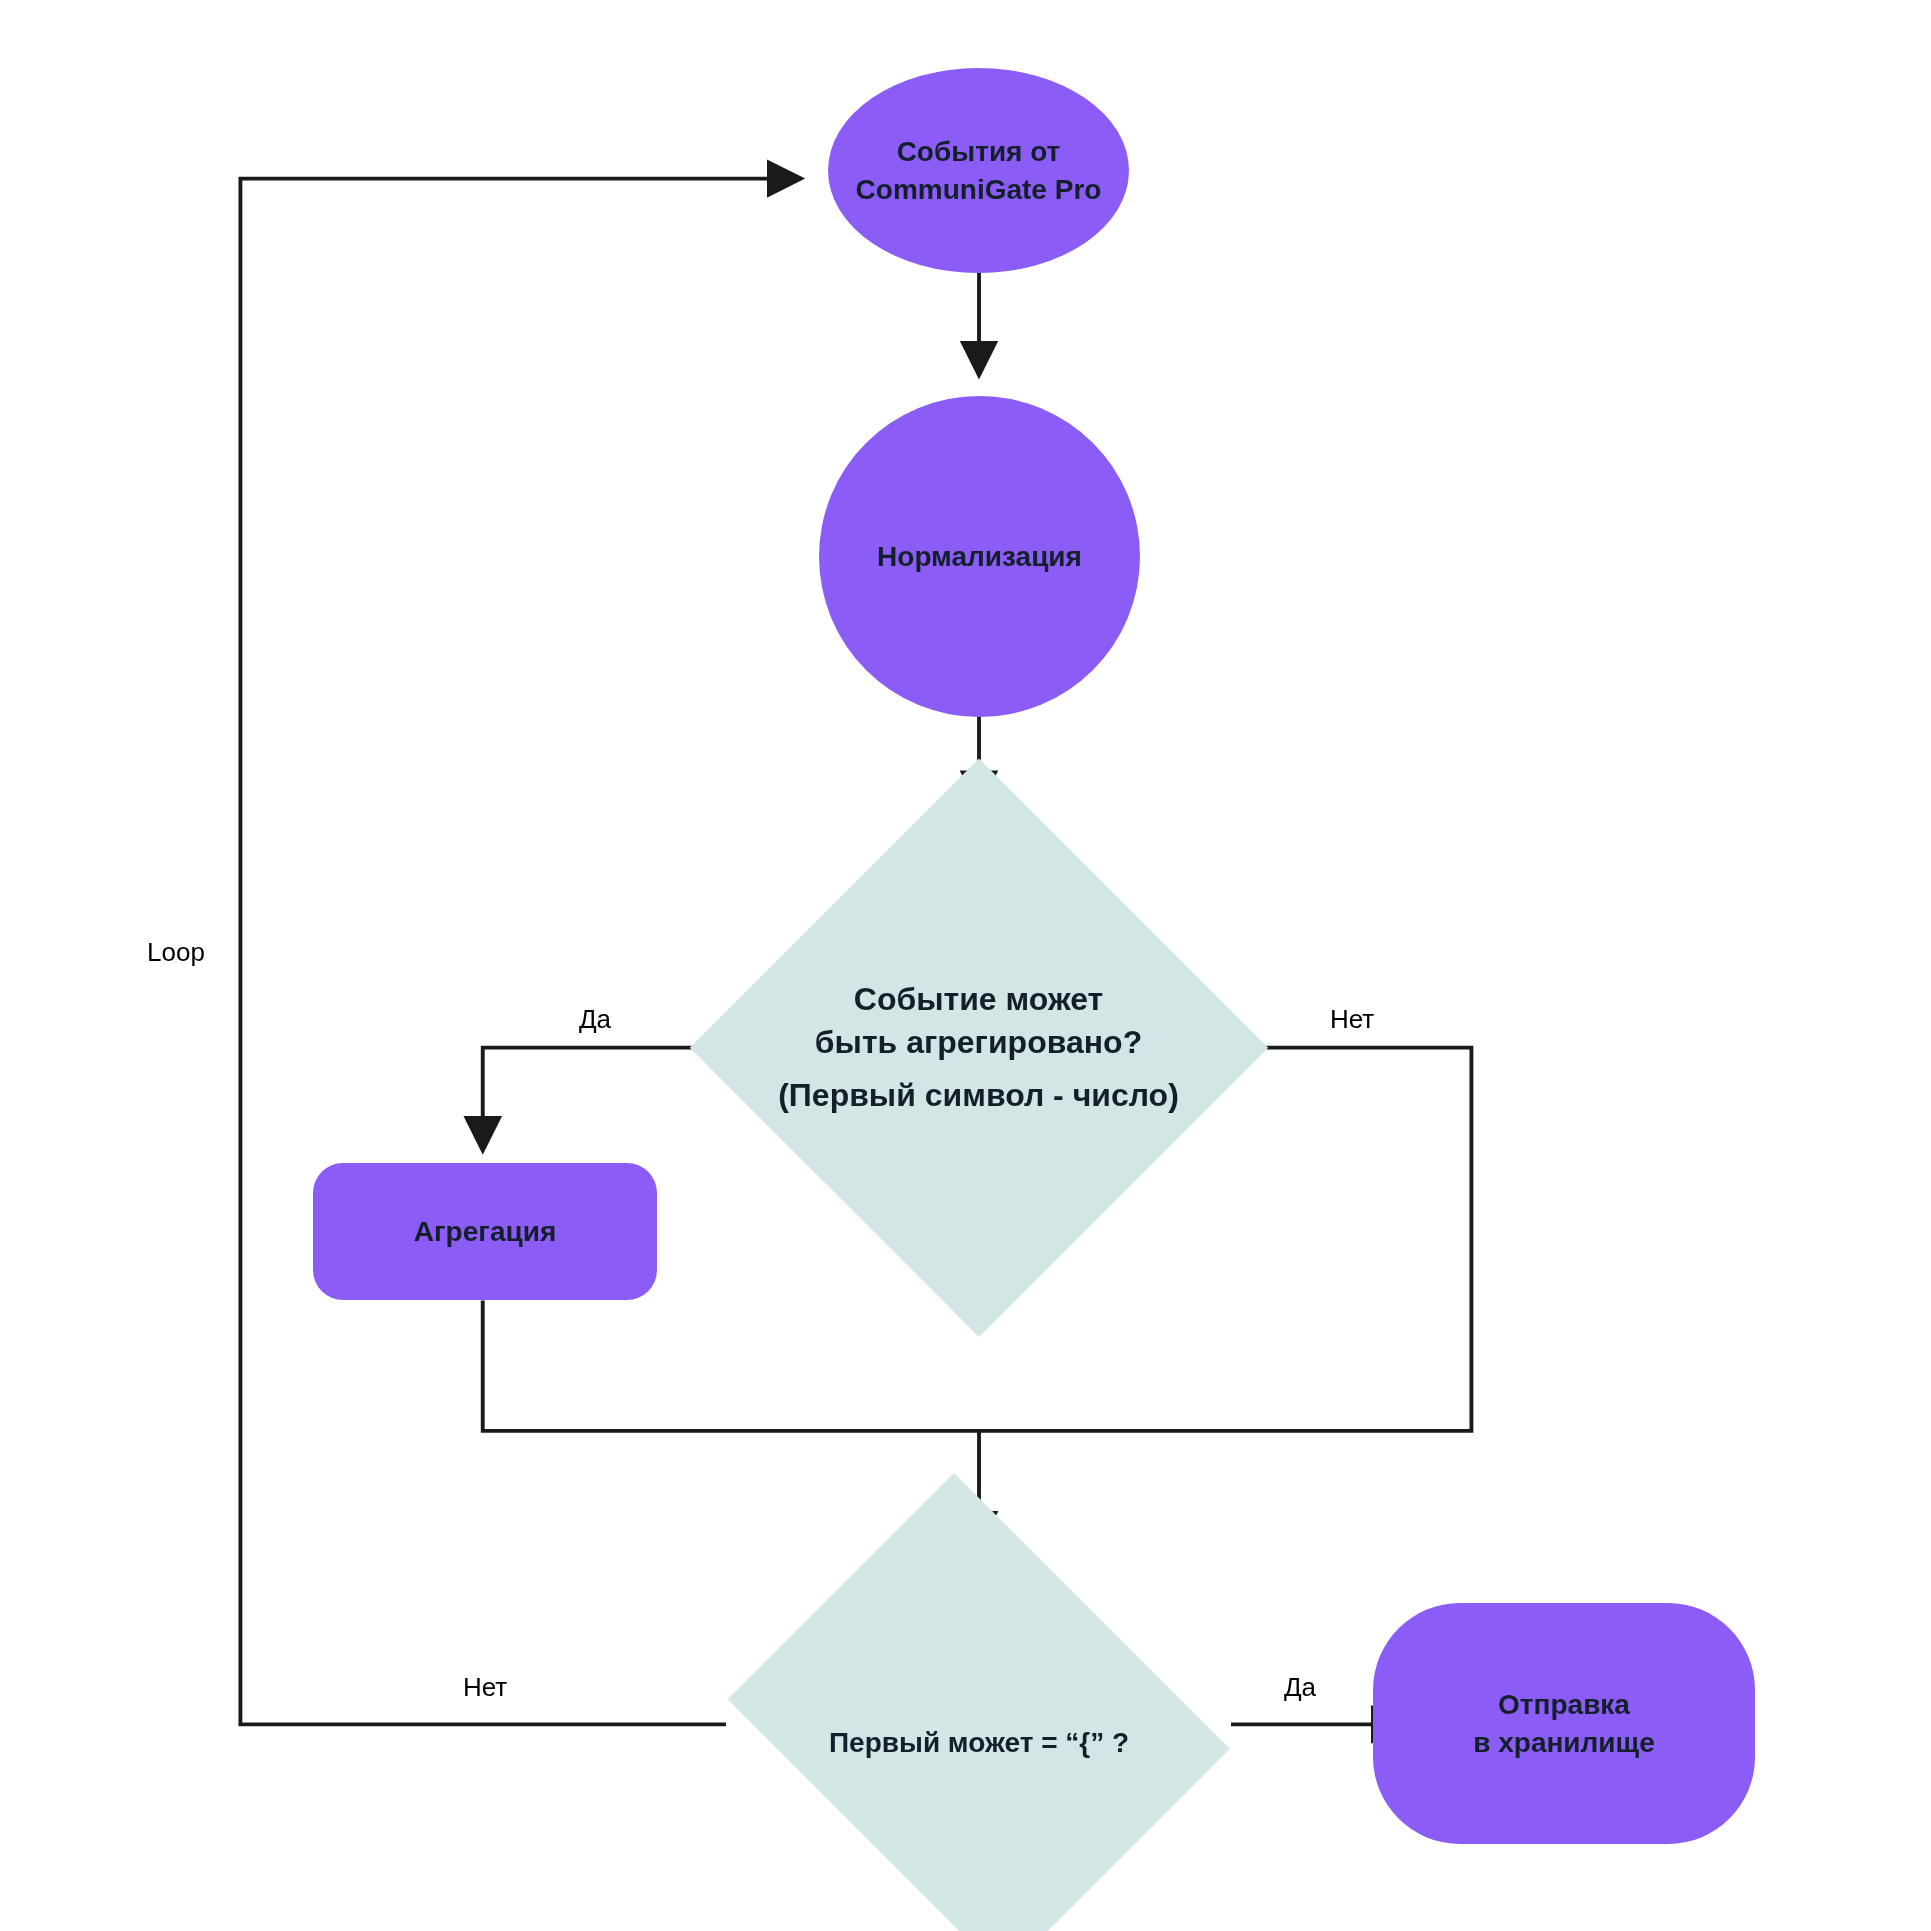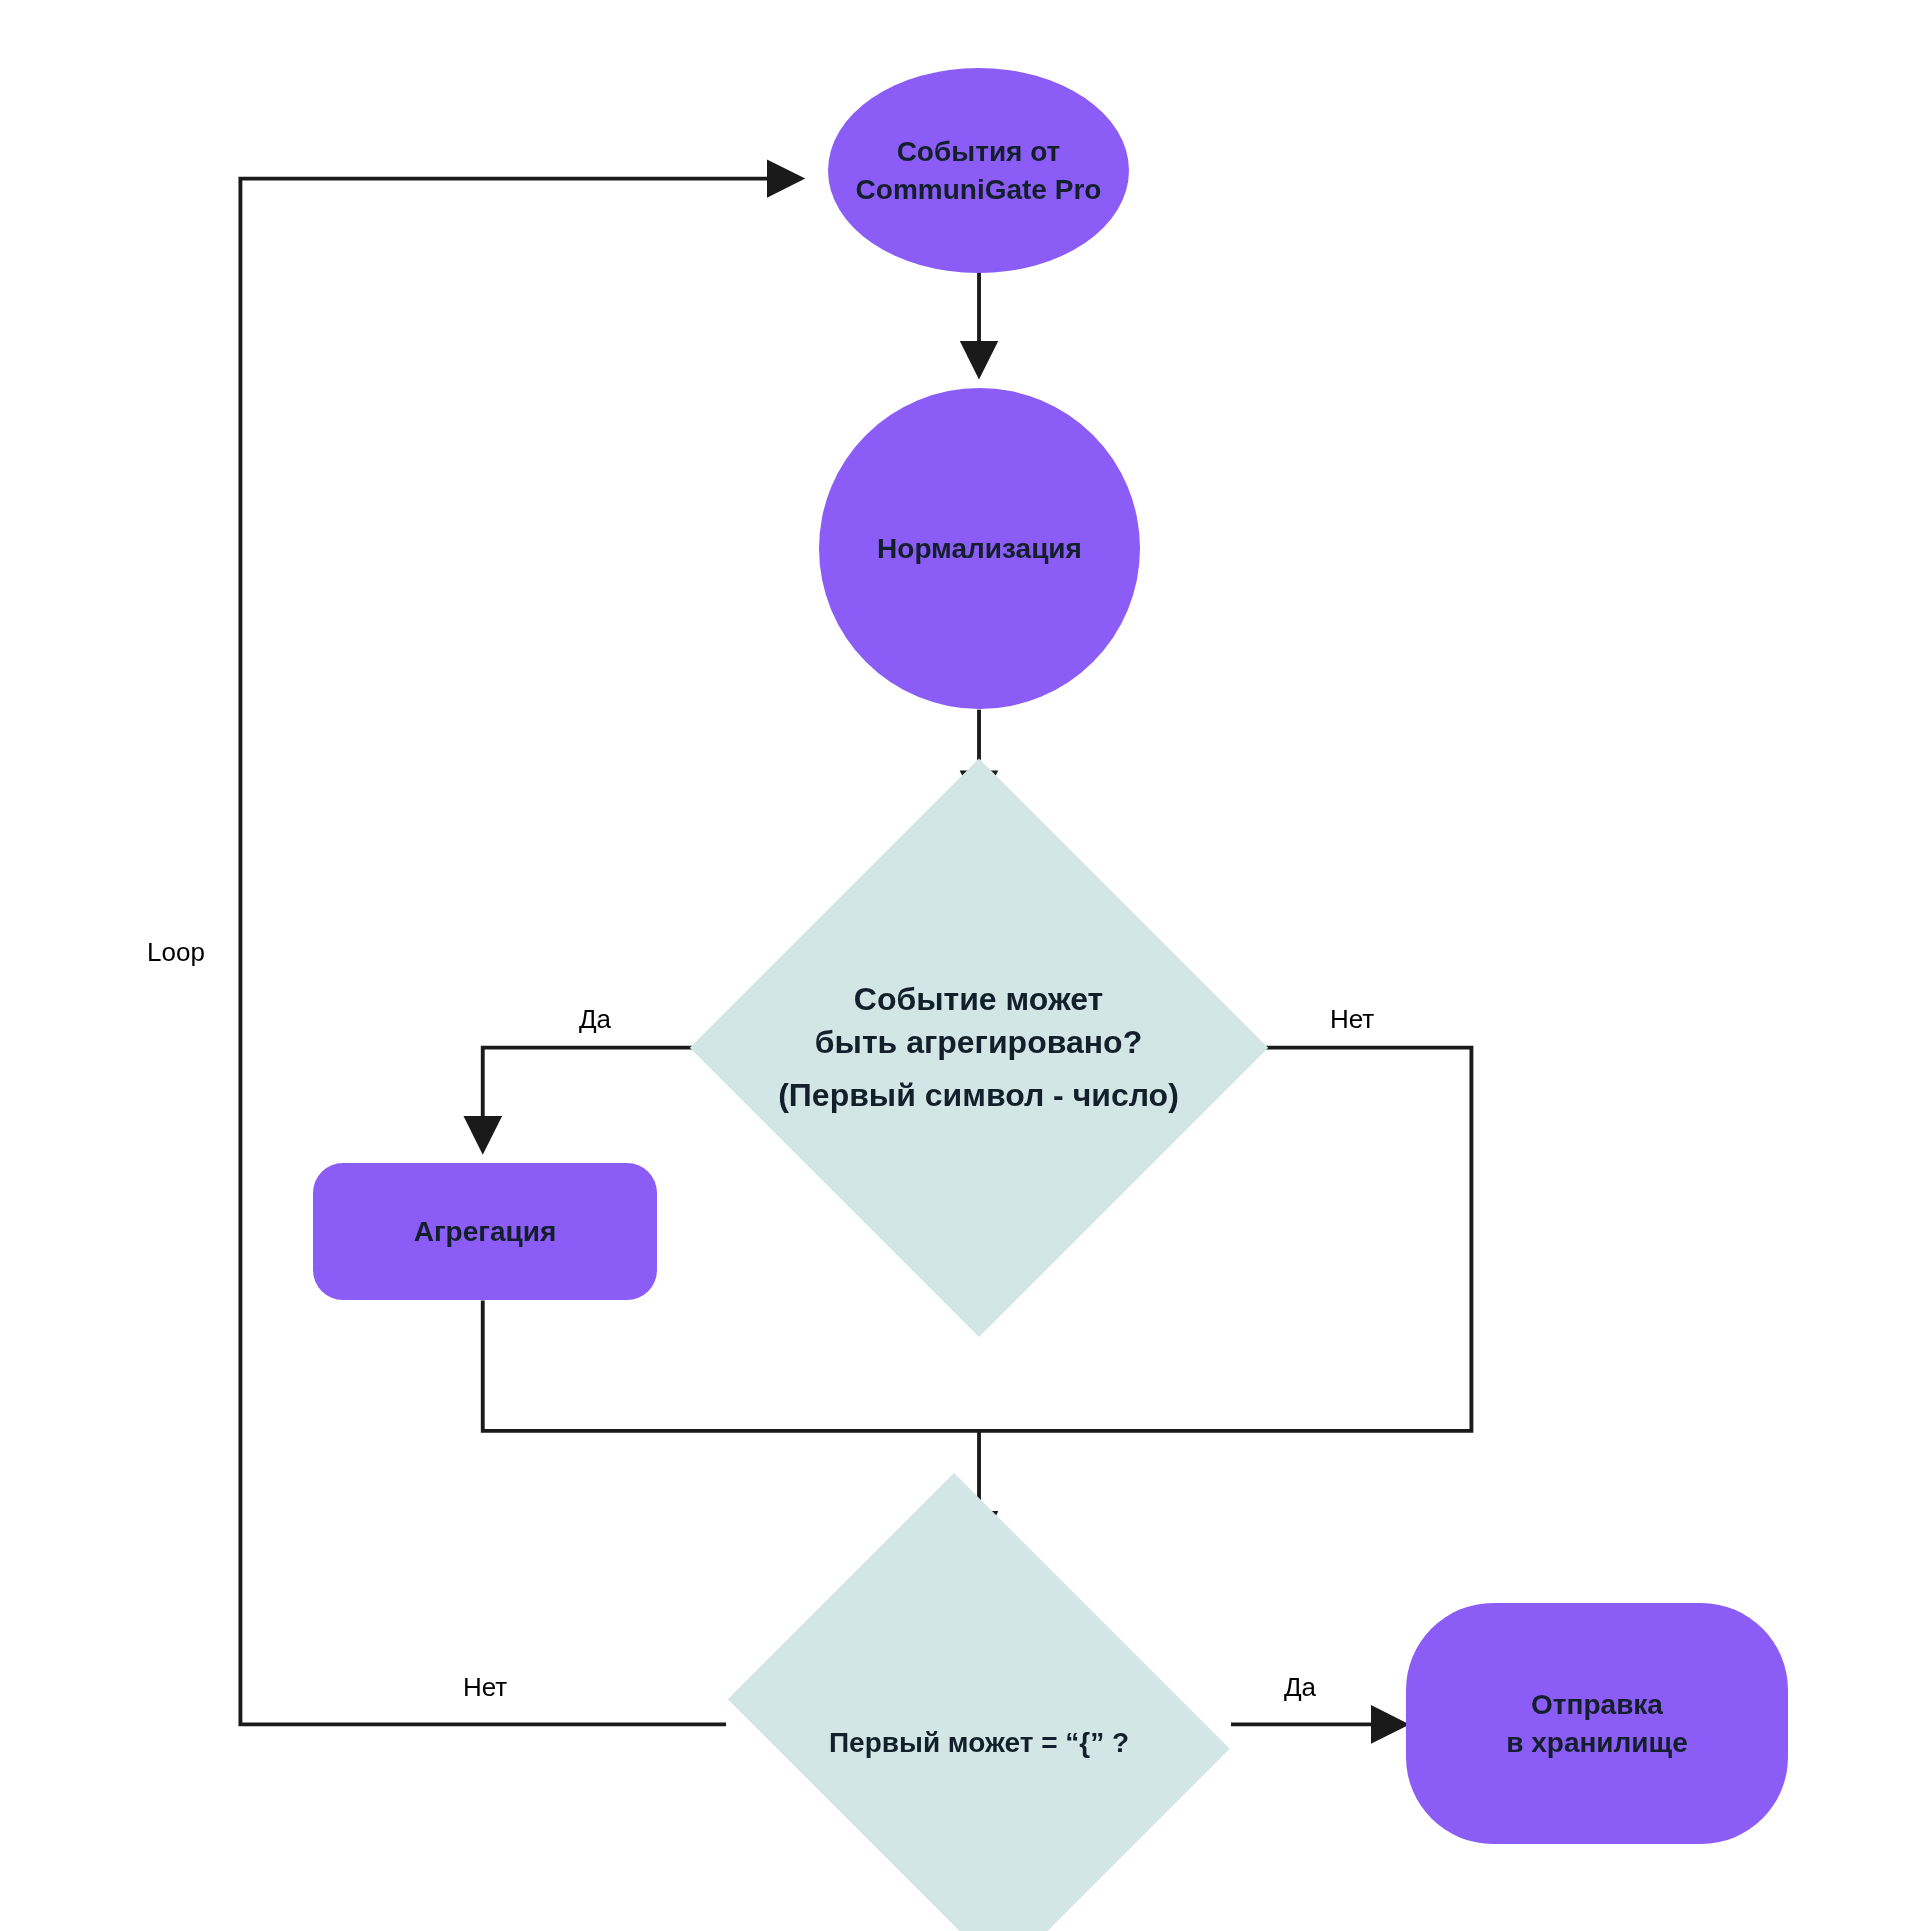--- a/index.html
+++ b/index.html
@@ -108,21 +108,21 @@
     <path d="M1275,1786 L1452,1786" stroke="#1a1a1a" stroke-width="4" fill="none" marker-end="url(#arrow)"></path>
 
     <path d="M752,1786 L249,1786 L249,185 L826,185" stroke="#1a1a1a" stroke-width="4" fill="none" marker-end="url(#arrow)"></path>
   </svg>
 
   <div class="node node-ellipse" style="left:828px; top:68px; width:301px; height:205px; font-size:28px;">
     <span class="label">События от
 CommuniGate Pro</span>
   </div>
 
-  <div class="node node-circle" style="left:819px; top:388px; width:321px; height:321px; font-size:28px;">
+  <div class="node node-circle" style="left:819px; top:396px; width:321px; height:321px; font-size:28px;">
     <span class="label">Нормализация</span>
   </div>
 
   <div class="node node-diamond" style="left:689px; top:758px; width:579px; height:579px; font-size:32px;">
     <div class="diamond-bg"></div>
     <div class="label" style="width:415px;">
       <span>Событие может
 быть агрегировано?</span>
       <span class="sub">(Первый символ - число)</span>
     </div>
@@ -132,21 +132,21 @@
     <span class="label">Агрегация</span>
   </div>
 
   <div class="node node-diamond" style="left:703px; top:1498px; width:552px; height:452px; font-size:28px;">
     <div class="diamond-bg"></div>
     <div class="label" style="width:386px;">
       <span>Первый может  = “{” ?</span>
     </div>
   </div>
 
-  <div class="node node-stadium" style="left:1406px; top:1603px; width:382px; height:241px; font-size:28px;align-items:center;">
+  <div class="node node-stadium" style="left:1373px; top:1603px; width:382px; height:241px; font-size:28px;align-items:center;">
     <span class="label">Отправка
 в хранилище</span>
   </div>
 
   <div class="edge-label" style="left:147px; top:937px;">Loop</div>
 
   <div class="edge-label" style="left:579px; top:1004px;">Да</div>
 
   <div class="edge-label" style="left:1330px; top:1004px;">Нет</div>
 

